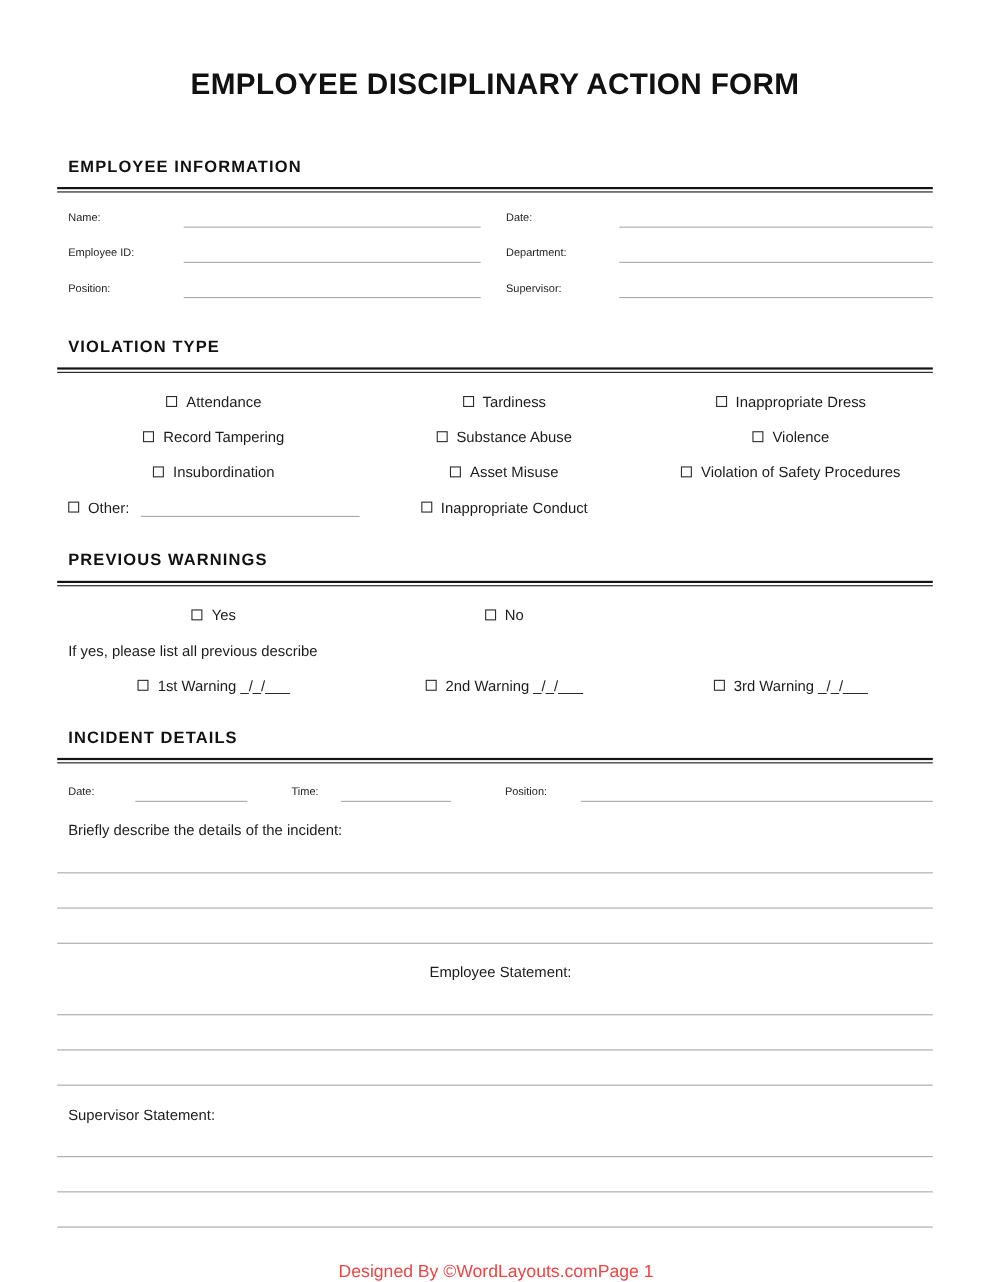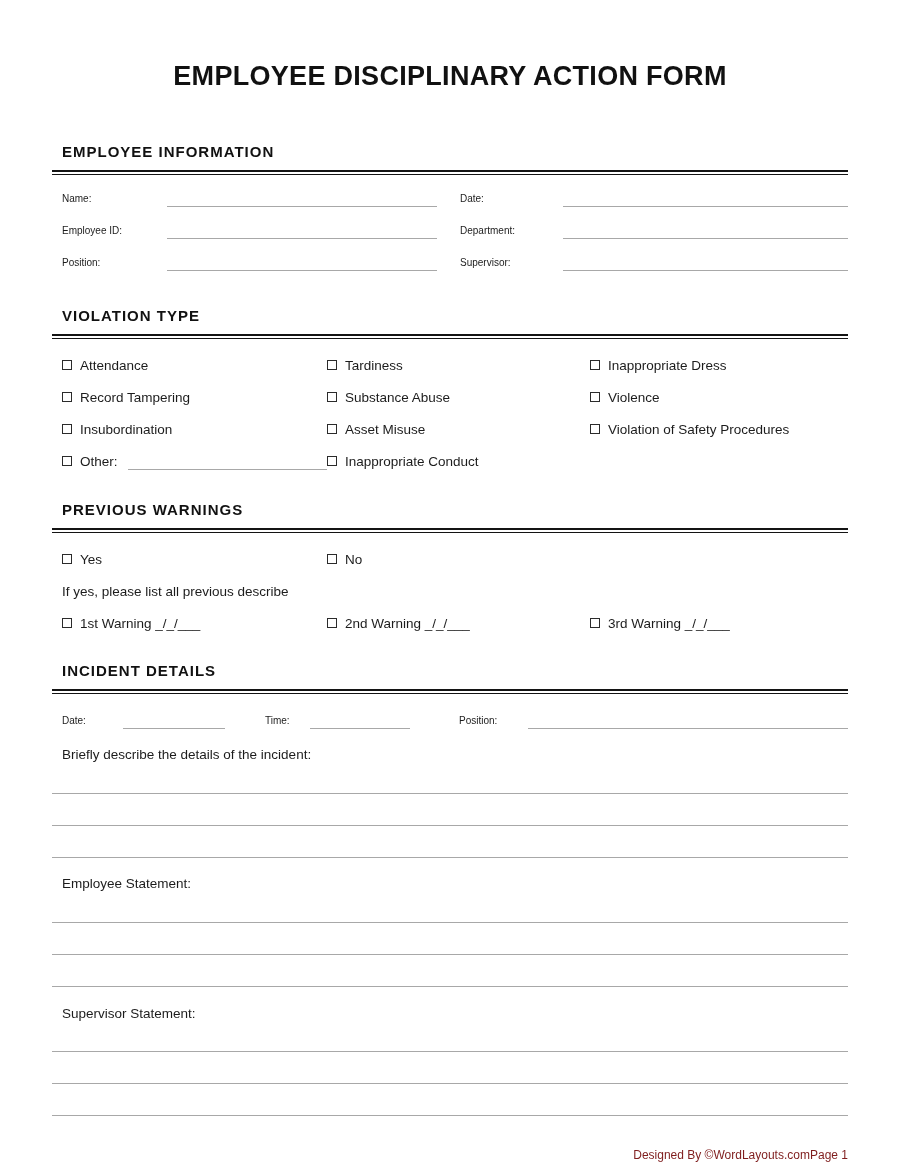--- a/index.html
+++ b/index.html
@@ -65,20 +65,21 @@
     margin-top: 10px;
     display: grid;
     grid-template-columns: 265px 263px 1fr;
     padding-left: 10px;
     font-size: 13.5px;
   }
   .grid3 .cell {
     height: 32px;
     display: flex;
     align-items: center;
+    justify-content: center;
   }
   .cbx {
     width: 10px;
     height: 10px;
     border: 1px solid #2b2b2b;
     background: #fff;
     display: inline-block;
     margin-right: 8px;
     flex: 0 0 auto;
   }
@@ -111,29 +112,29 @@
   .write-line { border-bottom: 1px solid #a8a8a8; }
   .wl-26 { height: 26px; }
   .wl-29 { height: 29px; }
   .wl-30 { height: 30px; }
   .wl-32 { height: 32px; }
   .stmt-label {
     font-size: 13.5px;
     line-height: 18px;
     padding-left: 10px;
   }
-  .stmt-label.emp { margin-top: 17px; }
+  .stmt-label.emp { margin-top: 17px; text-align: center; }
   .stmt-label.sup { margin-top: 18px; }
   .footer {
     margin-top: 32px;
     display: flex;
-    justify-content: flex-end;
+    justify-content: center;
     align-items: center;
-    font-size: 12px;
-    color: #7f1d1d;
+    font-size: 16px;
+    color: #ef4444;
     padding-left: 2px;
   }
 </style>
 </head>
 <body>
 
 <div class="page">
 
   <div class="doc-title">EMPLOYEE DISCIPLINARY ACTION FORM</div>
 

